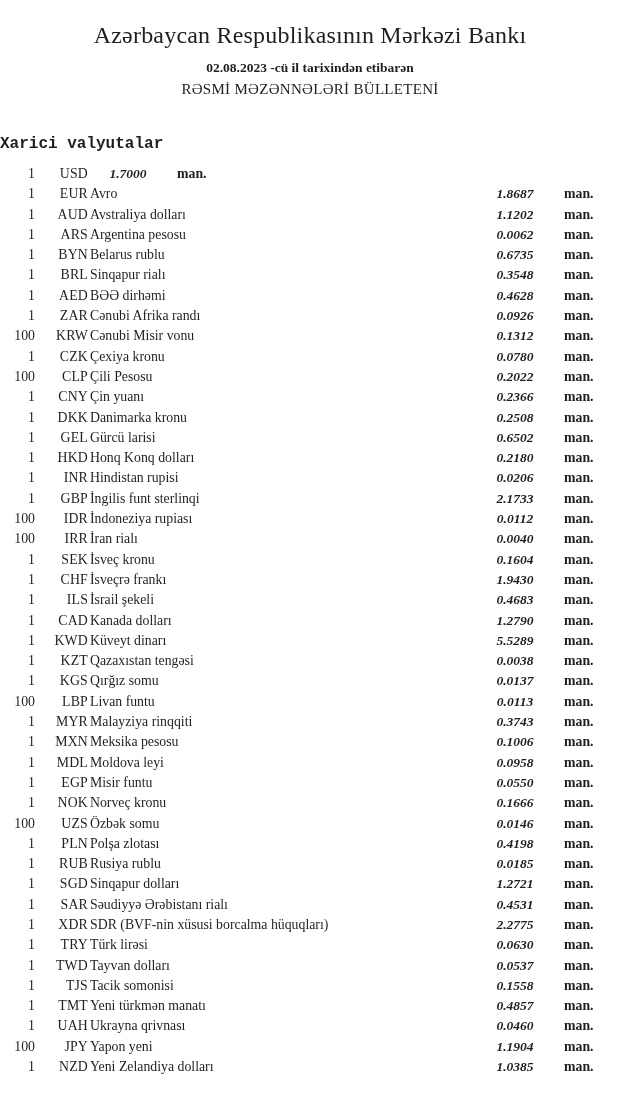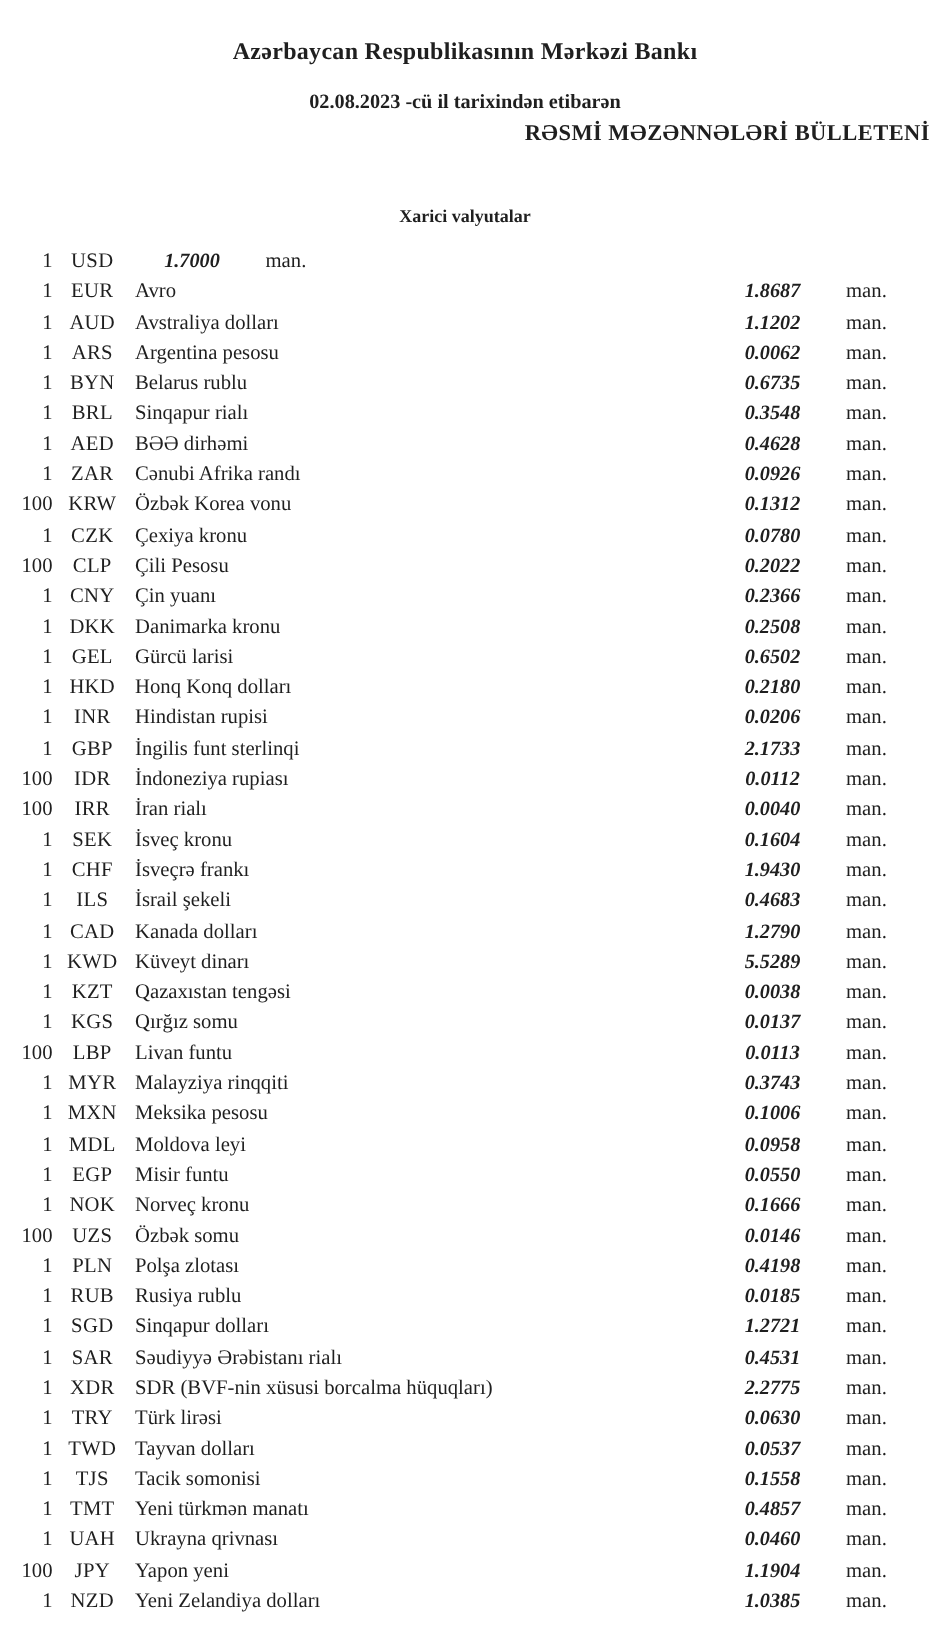--- a/index.html
+++ b/index.html
@@ -15,72 +15,72 @@
     color: #1f1f1f;
     font-family: "Liberation Serif", "DejaVu Serif", serif;
     overflow: hidden;
     box-sizing: border-box;
   }
   .header {
     text-align: center;
     padding-top: 23px;
   }
   .bank-name {
-    font-size: 16px;
-    font-weight: bold;
+    font-size: 24px;
+    font-weight: normal;
     letter-spacing: 0.2px;
     line-height: 24px;
   }
   .date-line {
     font-size: 13.5px;
     font-weight: bold;
     margin-top: 12px;
     line-height: 17px;
   }
   .subtitle-line {
     font-size: 14.5px;
     font-weight: bold;
     margin-top: 4px;
     line-height: 18px;
   }
   .bulletin-title {
     font-size: 15px;
-    font-weight: bold;
+    font-weight: normal;
     margin-top: 4px;
     letter-spacing: 0.3px;
     line-height: 19px;
-    text-align: right;
   }
   .section-title {
-    text-align: center;
-    font-size: 12px;
+    text-align: left;
+    font-size: 16px;
     font-weight: bold;
     margin-top: 36px;
     line-height: 18px;
+    font-family: Liberation Mono, monospace;
   }
   .rates-table {
     margin-top: 11px;
   }
   .row {
     display: flex;
     align-items: baseline;
     height: 20.3px;
     line-height: 20.3px;
     font-size: 13.8px;
     padding-right: 18px;
     box-sizing: border-box;
   }
   .cell-qty {
     width: 35px;
     text-align: right;
     flex: 0 0 auto;
   }
   .cell-code {
     width: 53px;
-    text-align: center;
+    text-align: right;
     flex: 0 0 auto;
     letter-spacing: 0.2px;
   }
   .cell-name {
     flex: 1 1 auto;
     padding-left: 2px;
     white-space: nowrap;
     overflow: hidden;
   }
   .cell-rate {
@@ -88,20 +88,21 @@
     text-align: center;
     flex: 0 0 auto;
     font-weight: bold;
     font-style: italic;
     font-size: 13.5px;
   }
   .cell-unit {
     width: 38px;
     margin-left: 9px;
     flex: 0 0 auto;
+    font-weight: bold;
   }
 </style>
 </head>
 <body>
 
 <div class="page">
   <div class="header">
     <div class="bank-name">Azərbaycan Respublikasının Mərkəzi Bankı</div>
     <div class="date-line">02.08.2023 -cü il tarixindən etibarən</div>
     <div class="bulletin-title">RƏSMİ MƏZƏNNƏLƏRİ BÜLLETENİ</div>
@@ -161,21 +162,21 @@
       <div class="row">
         <span class="cell-qty">1</span>
         <span class="cell-code">ZAR</span>
         <span class="cell-name">Cənubi Afrika randı</span>
         <span class="cell-rate">0.0926</span>
         <span class="cell-unit">man.</span>
       </div>
       <div class="row">
         <span class="cell-qty">100</span>
         <span class="cell-code">KRW</span>
-        <span class="cell-name">Özbək Korea vonu</span>
+        <span class="cell-name">Cənubi Misir vonu</span>
         <span class="cell-rate">0.1312</span>
         <span class="cell-unit">man.</span>
       </div>
       <div class="row">
         <span class="cell-qty">1</span>
         <span class="cell-code">CZK</span>
         <span class="cell-name">Çexiya kronu</span>
         <span class="cell-rate">0.0780</span>
         <span class="cell-unit">man.</span>
       </div>

